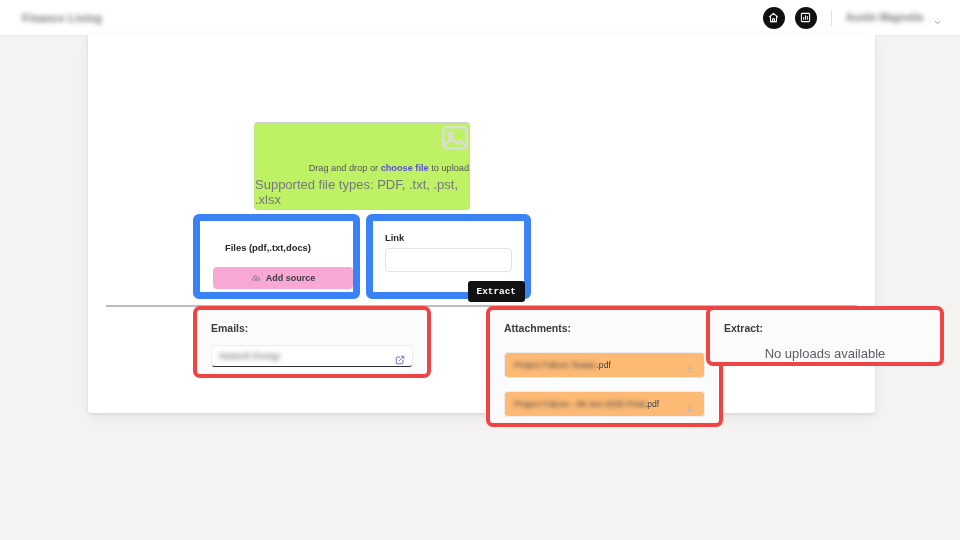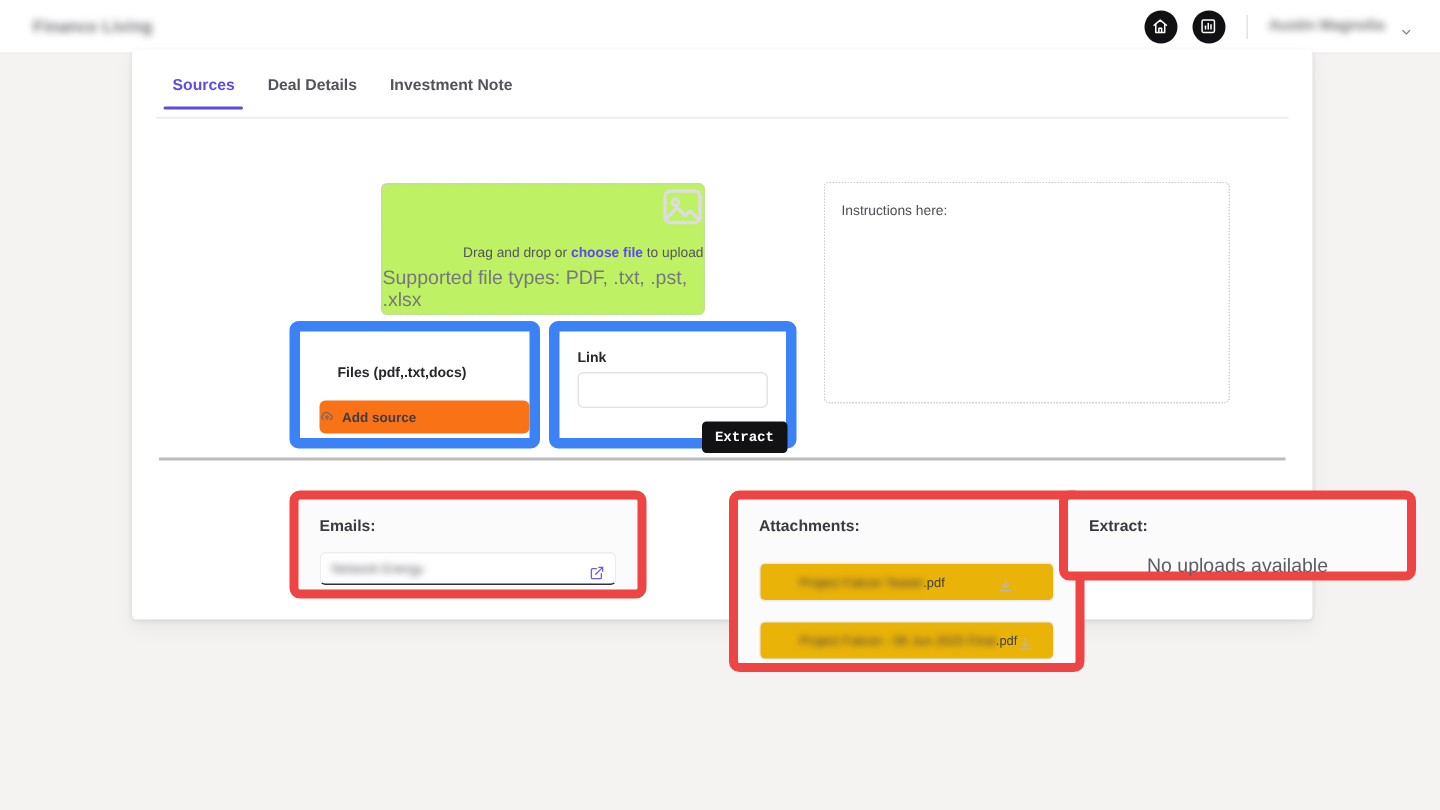--- a/index.html
+++ b/index.html
@@ -85,22 +85,22 @@
     position: absolute;
     background: #fff; border: 7px solid #3b82f6; border-radius: 6px;
   }
   .files-panel { left: 105px; top: 181px; width: 167px; height: 85px; }
   .files-title {
     position: absolute; left: 13px; top: 21px;
     font-size: 9.4px; font-weight: 700; color: #26262b; margin-left: 12px;
   }
   .add-source {
     position: absolute; left: 13px; right: 0; top: 46px; height: 22px;
-    background: #f97316; border-radius: 4px;
-    display: flex; align-items: center; gap: 5px;
+    background: #f9a8d4; border-radius: 4px;
+    display: flex; align-items: center; justify-content: center; gap: 5px;
     cursor: pointer;
   }
   .add-source .lbl { font-size: 9px; font-weight: 600; color: #3c3c42; }
   .add-source svg { width: 10px; height: 10px; color: #6a6a72; }
 
   .link-panel { left: 278px; top: 181px; width: 165px; height: 85px; }
   .link-title {
     position: absolute; left: 12px; top: 11px;
     font-size: 9.4px; font-weight: 700; color: #26262b;
   }
@@ -128,22 +128,22 @@
     font-size: 9.2px; color: #4d4d55;
   }
 
   .divider {
     position: absolute; left: 18px; right: 18px; top: 272px;
     height: 1.5px; background: #bcbcbe;
   }
 
   
   .subcard {
-    position: absolute; top: 294px;
-    background: #fbfbfb; border: 6px solid #ef4444; border-radius: 7px;
+    position: absolute; top: 273px;
+    background: #fbfbfb; border: 4px solid #ef4444; border-radius: 7px;
   }
   .subcard-title {
     position: absolute; left: 14px; top: 12px;
     font-size: 10.5px; font-weight: 600; color: #3a3a41;
   }
   .emails-card { left: 105px; width: 238px; height: 72px; }
   .attach-card { left: 362px; width: 237px; height: 121px; margin-left: 36px; }
   .uploads-card { left: 618px; width: 238px; height: 60px; }
 
   .email-row {
@@ -153,22 +153,22 @@
     display: flex; align-items: center; padding: 0 7px; cursor: pointer;
   }
   .email-text {
     font-size: 8.6px; color: #55555d;
     filter: blur(2.4px); user-select: none; flex: 1;
   }
   .ext-icon { width: 10px; height: 10px; color: #6e5de8; flex: none; }
 
   .attach-row {
     position: absolute; left: 14px; right: 14px; height: 26px;
-    background: #eab308; border: 1px solid #ececef; border-radius: 4px;
-    display: flex; align-items: center; padding: 0 26px; cursor: pointer;
+    background: #fdba74; border: 1px solid #ececef; border-radius: 4px;
+    display: flex; align-items: center; padding: 0 9px; cursor: pointer;
   }
   .attach-row.r1 { top: 42px; }
   .attach-row.r2 { top: 81px; }
   .attach-name { font-size: 8.6px; color: #3e3e45; flex: 1; white-space: nowrap; }
   .attach-name .blurred { filter: blur(2.3px); user-select: none; }
   .dl-icon { width: 11px; height: 11px; color: #b6b6bd; flex: none; }
 
   .no-uploads {
     position: absolute; left: 0; right: 0; top: 36px;
     text-align: center; font-size: 13px; color: #5c5c64;
@@ -205,25 +205,20 @@
     <span class="chev">
       <svg viewBox="0 0 24 24" fill="none" stroke="currentColor" stroke-width="2.4" stroke-linecap="round" stroke-linejoin="round">
           <path d="m6 9 6 6 6-6"></path>
         </svg>
     </span>
   </div>
 </div>
 
 <div class="card">
 
-  <div class="tabs">
-    <div class="tab active">Sources</div>
-    <div class="tab">Deal Details</div>
-    <div class="tab">Investment Note</div>
-  </div>
 
   <div class="dropzone">
     <span class="dz-img">
       <svg viewBox="0 0 24 22" fill="none" stroke="currentColor" stroke-width="1.9" stroke-linecap="round" stroke-linejoin="round">
         <rect x="2" y="2" width="20" height="18" rx="3"></rect>
         <circle cx="8" cy="8.5" r="1.8"></circle>
         <path d="m3.5 17 5.5-5.5 4.5 4.5 3-2.5 4 4"></path>
       </svg>
     </span>
     <div class="dz-line1">
@@ -245,23 +240,20 @@
       <span class="lbl">Add source</span>
     </div>
   </div>
 
   <div class="panel link-panel">
     <div class="link-title">Link</div>
     <input class="link-input" type="text" placeholder="" style="">
     <button class="extract-btn">Extract</button>
   </div>
 
-  <div class="instructions">
-    <div class="instructions-label">Instructions here:</div>
-  </div>
 
   <div class="divider"></div>
 
   <div class="subcard emails-card">
     <div class="subcard-title">Emails:</div>
     <div class="email-row">
       <span class="email-text">Network Energy</span>
       <span class="ext-icon">
         <svg viewBox="0 0 24 24" fill="none" stroke="currentColor" stroke-width="2.2" stroke-linecap="round" stroke-linejoin="round">
           <path d="M19 13v6a2 2 0 0 1-2 2H5a2 2 0 0 1-2-2V7a2 2 0 0 1 2-2h6"></path>

